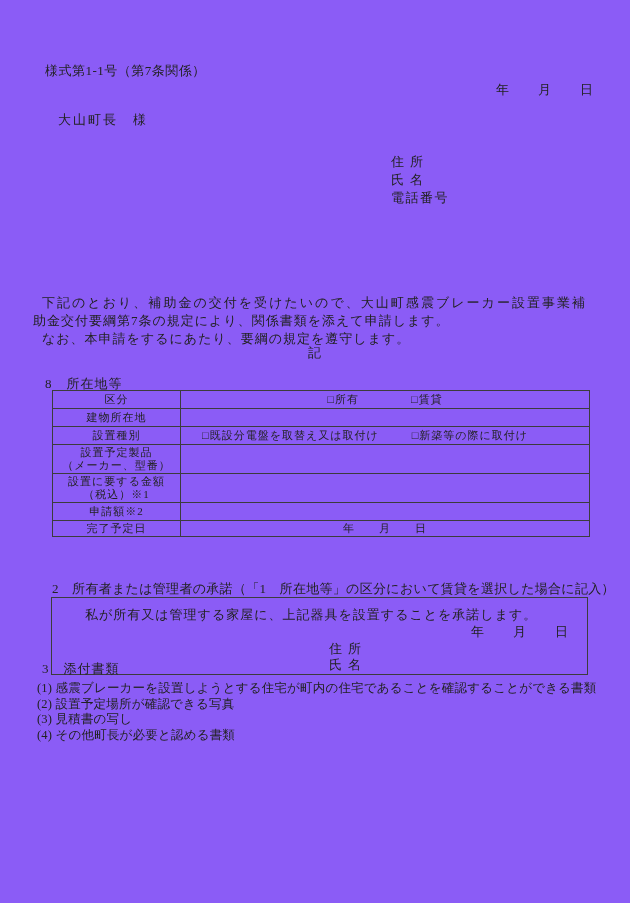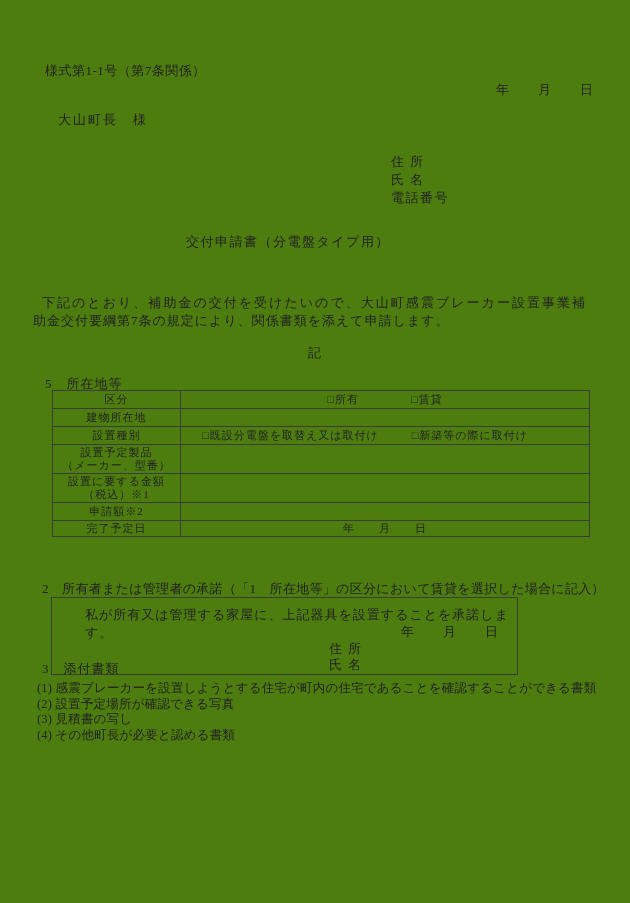--- a/index.html
+++ b/index.html
@@ -1,21 +1,21 @@
 <!DOCTYPE html>
 <html><head>
 <meta charset="utf-8">
 <style>
   * { box-sizing: border-box; margin: 0; padding: 0; }
   html, body { background: #fcfcfc; }
   .page {
     position: relative;
     width: 630px;
     height: 903px;
-    background: #4d7c0f;
+    background: #8b5cf6;
     font-family: "Liberation Serif", "DejaVu Serif", serif;
     color: #222;
     font-size: 13px;
     overflow: hidden;
     padding-left: 11px;
   }
   .abs { position: absolute; }
 
   .form-number { left: 45px; top: 62px; letter-spacing: 0.5px; }
   .top-date { left: 0; right: 36px; top: 81px; text-align: right; letter-spacing: 1px; }
@@ -47,22 +47,22 @@
   .lbl2 { line-height: 13px; }
   .row-h18 { height: 18px; }
   .row-h29 { height: 29px; }
   .row-h16 { height: 16px; }
   .opt-center { display: flex; justify-content: center; align-items: center; gap: 52px; }
   .opt-left { display: flex; justify-content: flex-start; align-items: center; gap: 33px; padding-left: 21px; }
   .val-center { text-align: center; }
 
   .s1-notes { left: 56px; top: 536px; line-height: 18px; letter-spacing: 0.3px; }
 
-  .s2-heading { left: 42px; top: 580px; letter-spacing: 0.3px; }
-  .s2-box { left: 51px; top: 597px; width: 467px; height: 78px; border: 1px solid #3c3c3c; }
+  .s2-heading { left: 52px; top: 580px; letter-spacing: 0.3px; }
+  .s2-box { left: 51px; top: 597px; width: 537px; height: 78px; border: 1px solid #3c3c3c; }
   .s2-consent { left: 33px; top: 8px; letter-spacing: 1px; }
   .s2-date { right: 18px; top: 25px; letter-spacing: 1px; }
   .s2-address { left: 277px; top: 42px; letter-spacing: 6px; }
   .s2-name { left: 277px; top: 58px; letter-spacing: 6px; }
 
   .s3-block { left: 42px; top: 660px; }
   .s3-heading { letter-spacing: 1px; }
   .s3-items { margin-left: -5px; margin-top: 3px; font-size: 12.5px; line-height: 15.6px; letter-spacing: 0.2px; }
 </style>
 </head>
@@ -76,31 +76,31 @@
 
   <div class="abs addressee">大山町長　様</div>
 
   <div class="abs applicant-block">
     <div class="ls-wide">住所</div>
     <div class="ls-wide">氏名</div>
     <div class="ls-mid">電話番号</div>
   </div>
 
   <div class="abs title-block">
-    <div>交付申請書（分電盤タイプ用）</div>
   </div>
 
   <div class="abs body-block">
     <div class="body-line1">下記のとおり、補助金の交付を受けたいので、大山町感震ブレーカー設置事業補</div>
     <div>助金交付要綱第7条の規定により、関係書類を添えて申請します。</div>
+    <div class="body-line3">なお、本申請をするにあたり、要綱の規定を遵守します。</div>
   </div>
 
   <div class="abs record-mark">記</div>
 
-  <div class="abs s1-heading">5　所在地等</div>
+  <div class="abs s1-heading">8　所在地等</div>
 
   <table class="abs s1-table">
     <tbody>
       <tr class="row-h18">
         <td class="lbl">区分</td>
         <td>
           <div class="opt-center">
             <span>□所有</span>
             <span>□賃貸</span>
           </div>

